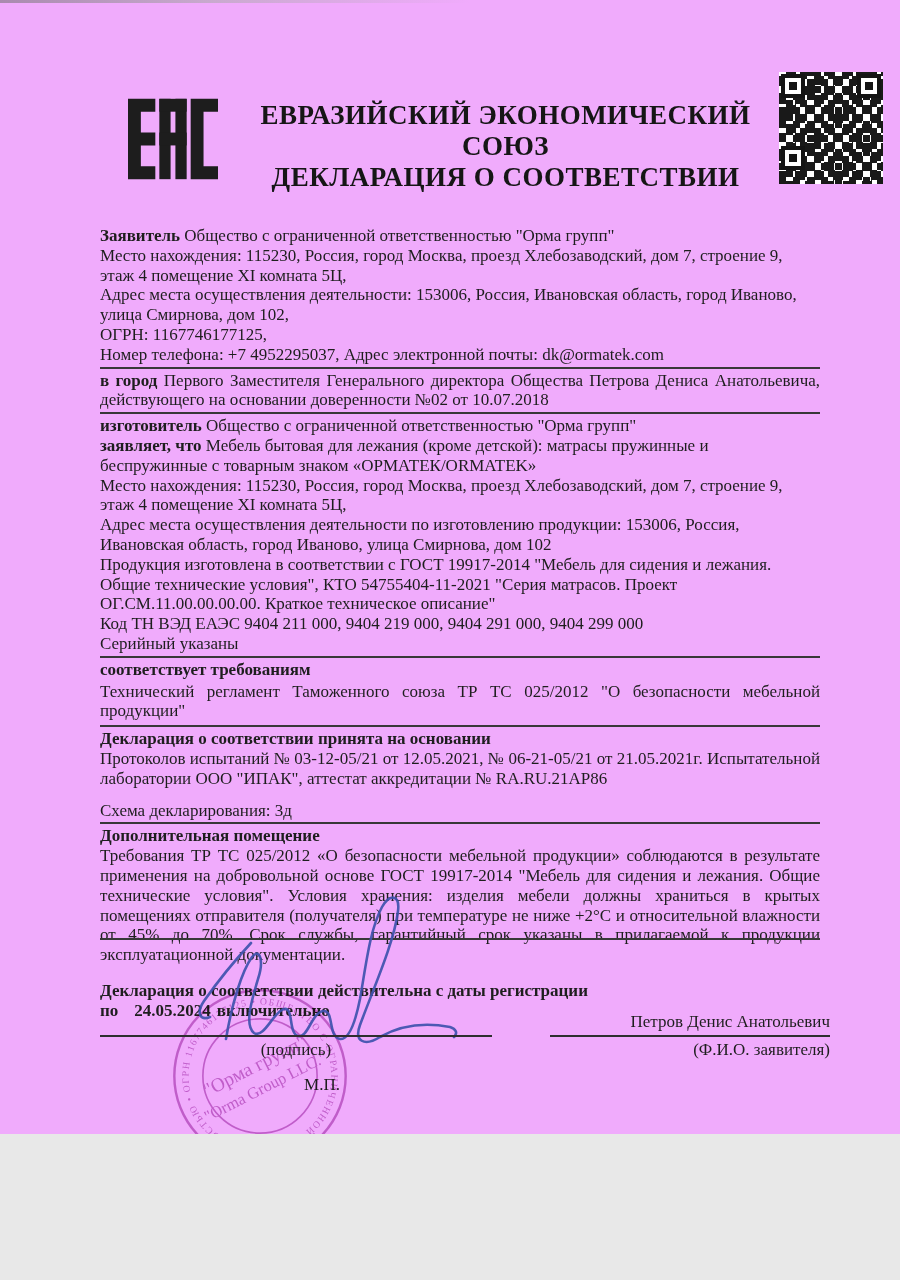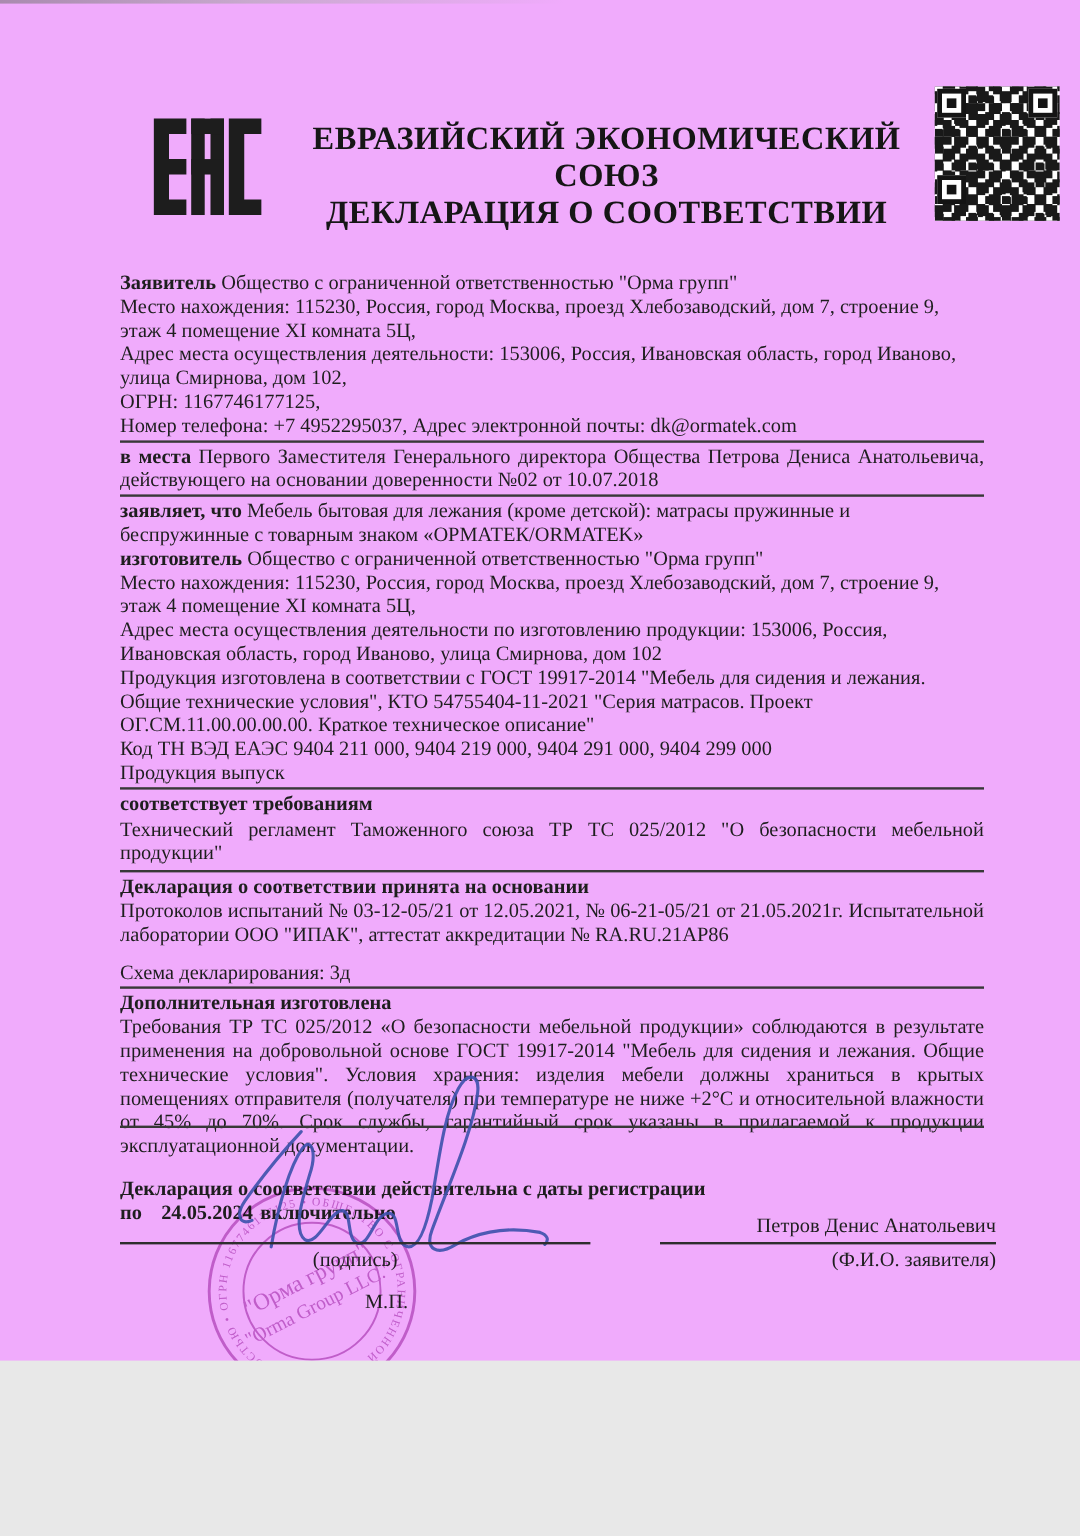--- a/index.html
+++ b/index.html
@@ -83,47 +83,47 @@
 
   <div class="content">
     <p><b class="lead">Заявитель</b><span> Общество с ограниченной ответственностью "Орма групп"</span></p>
     <p>Место нахождения: 115230, Россия, город Москва, проезд Хлебозаводский, дом 7, строение 9, этаж 4 помещение XI комната 5Ц,</p>
     <p>Адрес места осуществления деятельности: 153006, Россия, Ивановская область, город Иваново, улица Смирнова, дом 102,</p>
     <p>ОГРН: 1167746177125,</p>
     <p>Номер телефона: +7 4952295037, Адрес электронной почты: dk@ormatek.com</p>
 
     <div class="divider"></div>
 
-    <p class="just"><b class="lead">в места</b><span> Первого Заместителя Генерального директора Общества Петрова Дениса Анатольевича, действующего на основании доверенности №02 от 10.07.2018</span></p>
+    <p class="just"><b class="lead">в город</b><span> Первого Заместителя Генерального директора Общества Петрова Дениса Анатольевича, действующего на основании доверенности №02 от 10.07.2018</span></p>
 
     <div class="divider"></div>
 
+    <p><b class="lead">изготовитель</b><span> Общество с ограниченной ответственностью "Орма групп"</span></p>
     <p><b class="lead">заявляет, что</b><span> Мебель бытовая для лежания (кроме детской): матрасы пружинные и беспружинные с товарным знаком «ОРМАТЕК/ORMATEK»</span></p>
-    <p><b class="lead">изготовитель</b><span> Общество с ограниченной ответственностью "Орма групп"</span></p>
     <p>Место нахождения: 115230, Россия, город Москва, проезд Хлебозаводский, дом 7, строение 9, этаж 4 помещение XI комната 5Ц,</p>
     <p>Адрес места осуществления деятельности по изготовлению продукции: 153006, Россия, Ивановская область, город Иваново, улица Смирнова, дом 102</p>
     <p>Продукция изготовлена в соответствии с ГОСТ 19917-2014 "Мебель для сидения и лежания. Общие технические условия", КТО 54755404-11-2021 "Серия  матрасов. Проект ОГ.СМ.11.00.00.00.00. Краткое техническое описание"</p>
     <p>Код ТН ВЭД ЕАЭС 9404 211 000, 9404 219 000, 9404 291 000, 9404 299 000</p>
-    <p>Продукция выпуск</p>
+    <p>Серийный указаны</p>
 
     <div class="divider"></div>
 
     <p><b class="lead">соответствует требованиям</b></p>
     <p class="just" style="padding:2px 0;">Технический регламент Таможенного союза ТР ТС 025/2012 "О безопасности мебельной продукции"</p>
 
     <div class="divider"></div>
 
     <p><b class="lead">Декларация о соответствии принята на основании</b></p>
     <p class="just">Протоколов испытаний № 03-12-05/21 от 12.05.2021, № 06-21-05/21  от 21.05.2021г. Испытательной лаборатории ООО "ИПАК", аттестат аккредитации № RA.RU.21АР86</p>
     <div class="gap-sm"></div>
     <p>Схема декларирования: 3д</p>
 
     <div class="divider"></div>
 
-    <p><b class="lead">Дополнительная изготовлена</b></p>
+    <p><b class="lead">Дополнительная помещение</b></p>
     <p class="just">Требования ТР ТС 025/2012 «О безопасности мебельной продукции» соблюдаются в результате применения на добровольной основе ГОСТ 19917-2014 "Мебель для сидения и лежания. Общие технические условия". Условия хранения: изделия мебели должны храниться в крытых помещениях отправителя (получателя) при температуре не ниже +2°С и относительной влажности от 45% до 70%. Срок службы, гарантийный срок указаны в прилагаемой к продукции эксплуатационной документации.</p>
   </div>
 
   <div class="bottom">
 
     <p class="validity"><span>Декларация о соответствии действительна с даты регистрации по</span><span class="date">24.05.2024</span><span class="tail">включительно</span></p>
 
     <svg class="stamp-svg" viewBox="0 0 200 200" aria-hidden="true">
       <defs>
         <path id="ringPath" d="M100,30 a70,70 0 1,1 -0.01,0" fill="none"></path>

